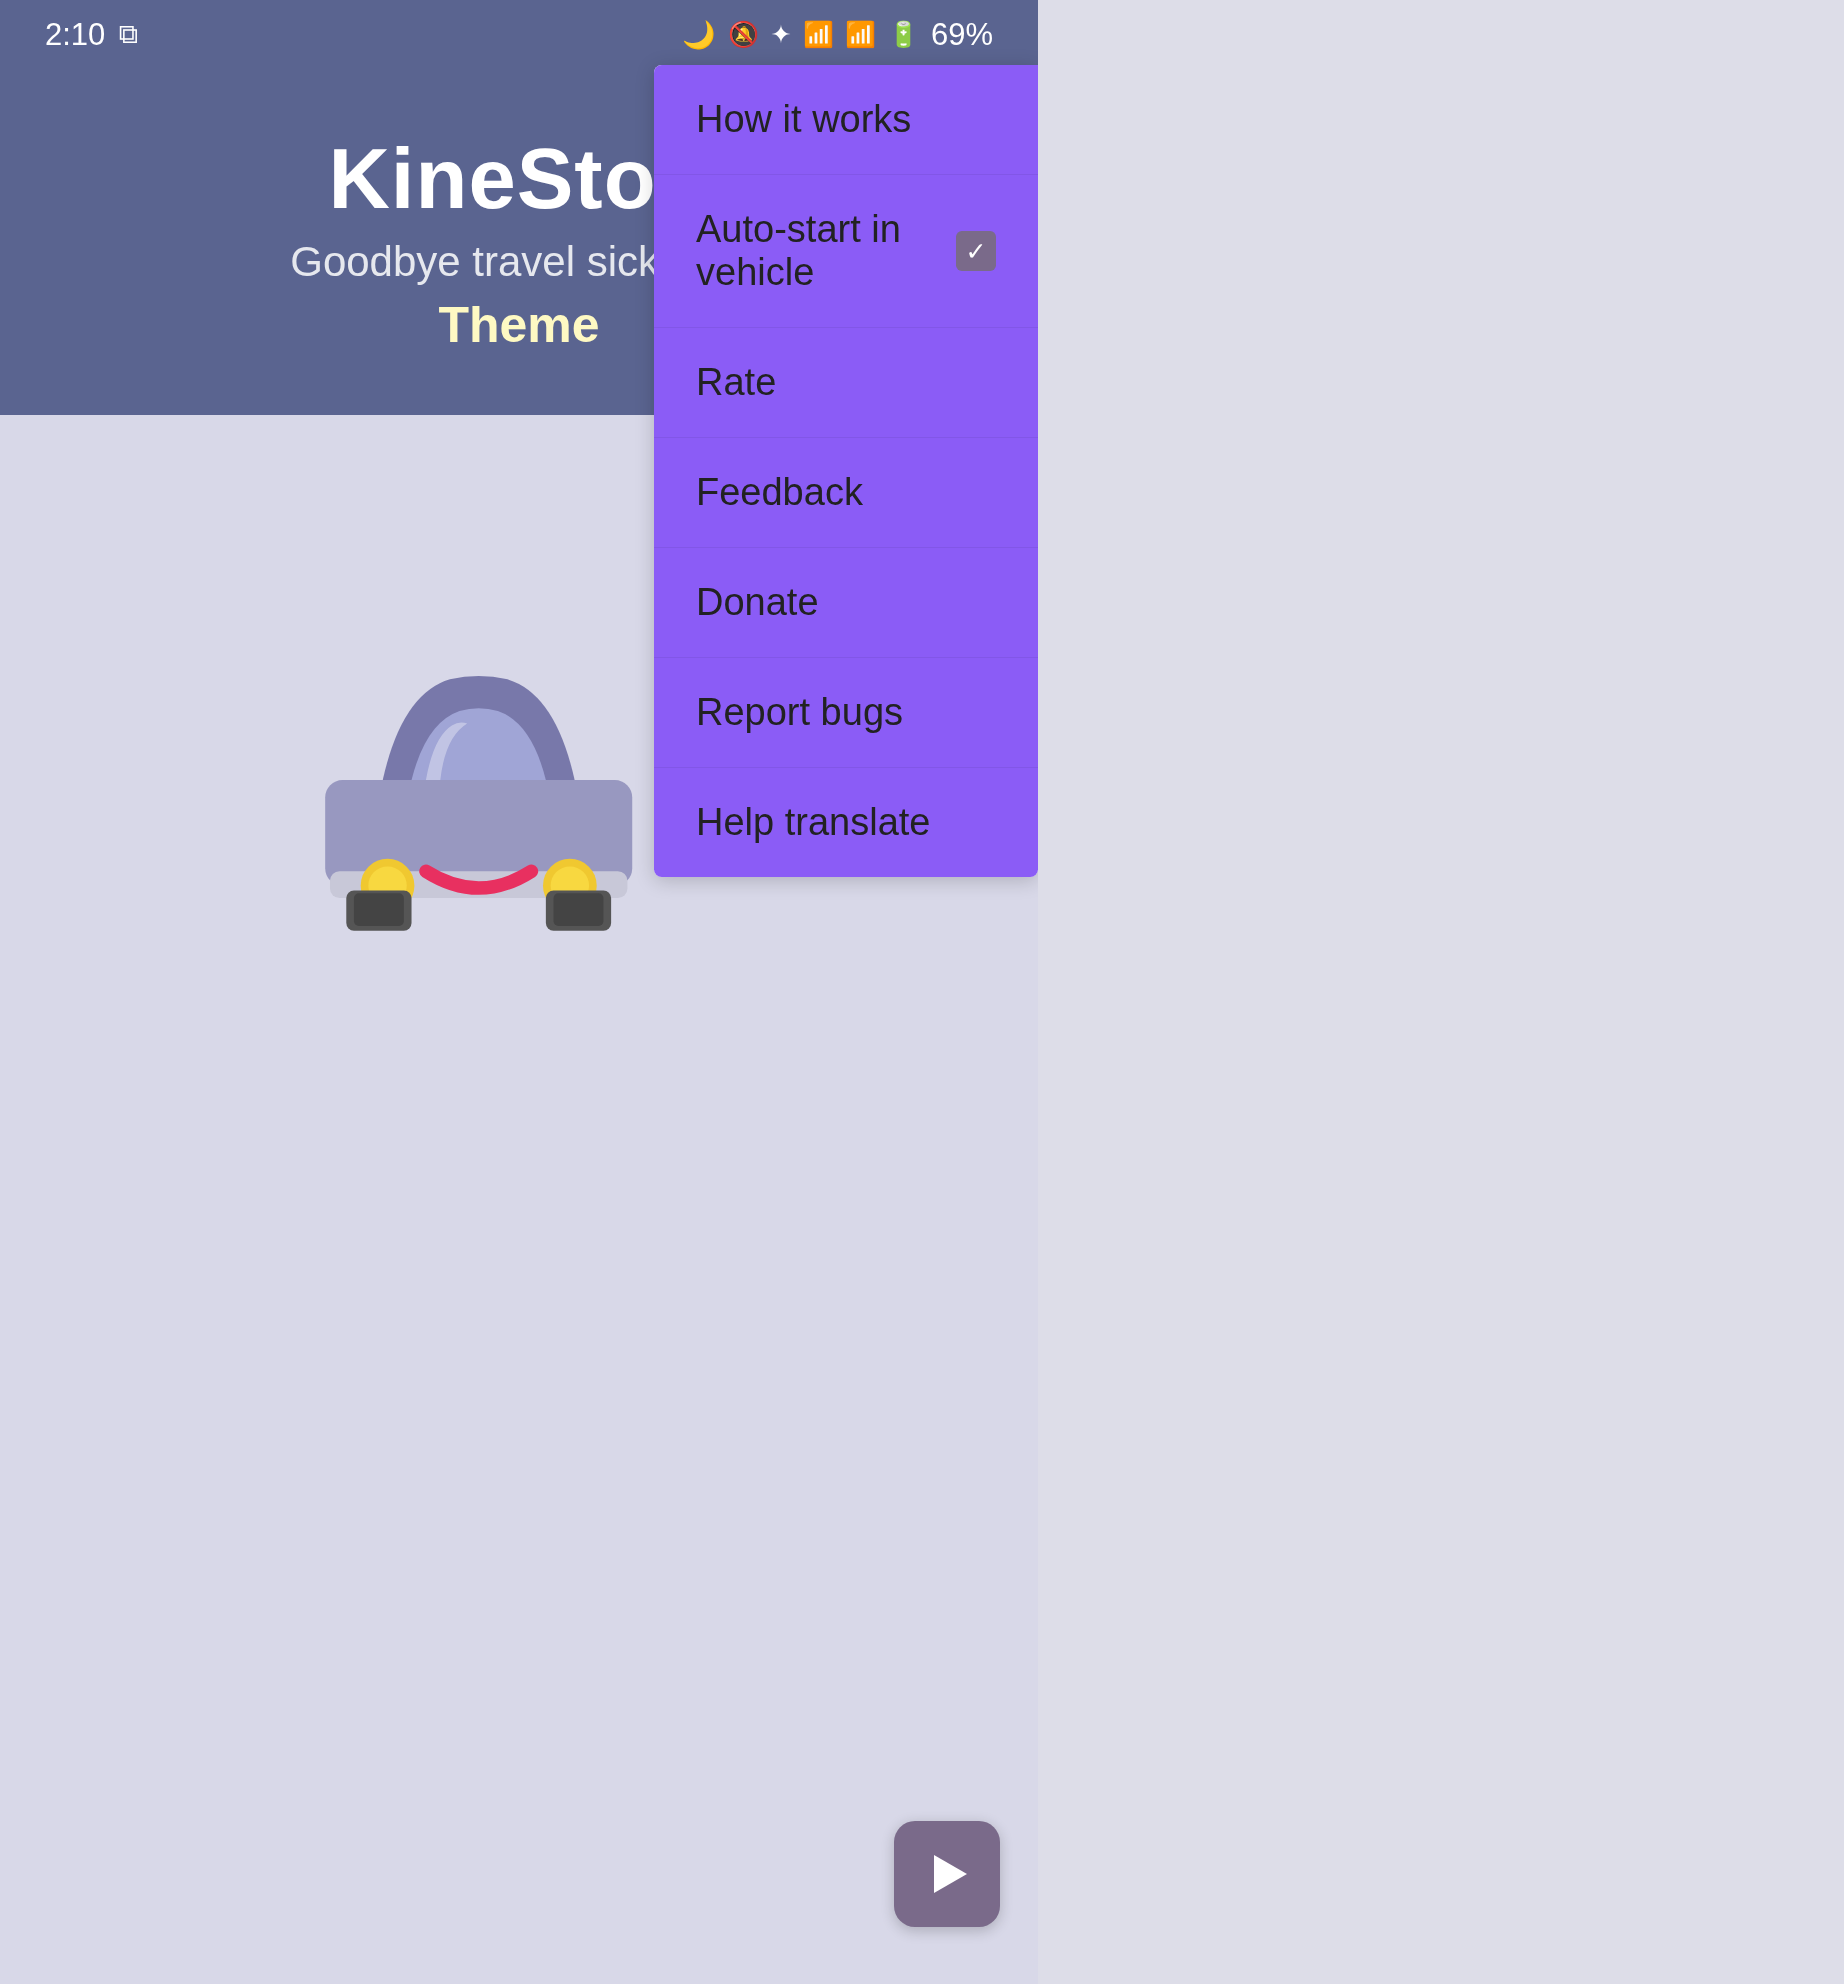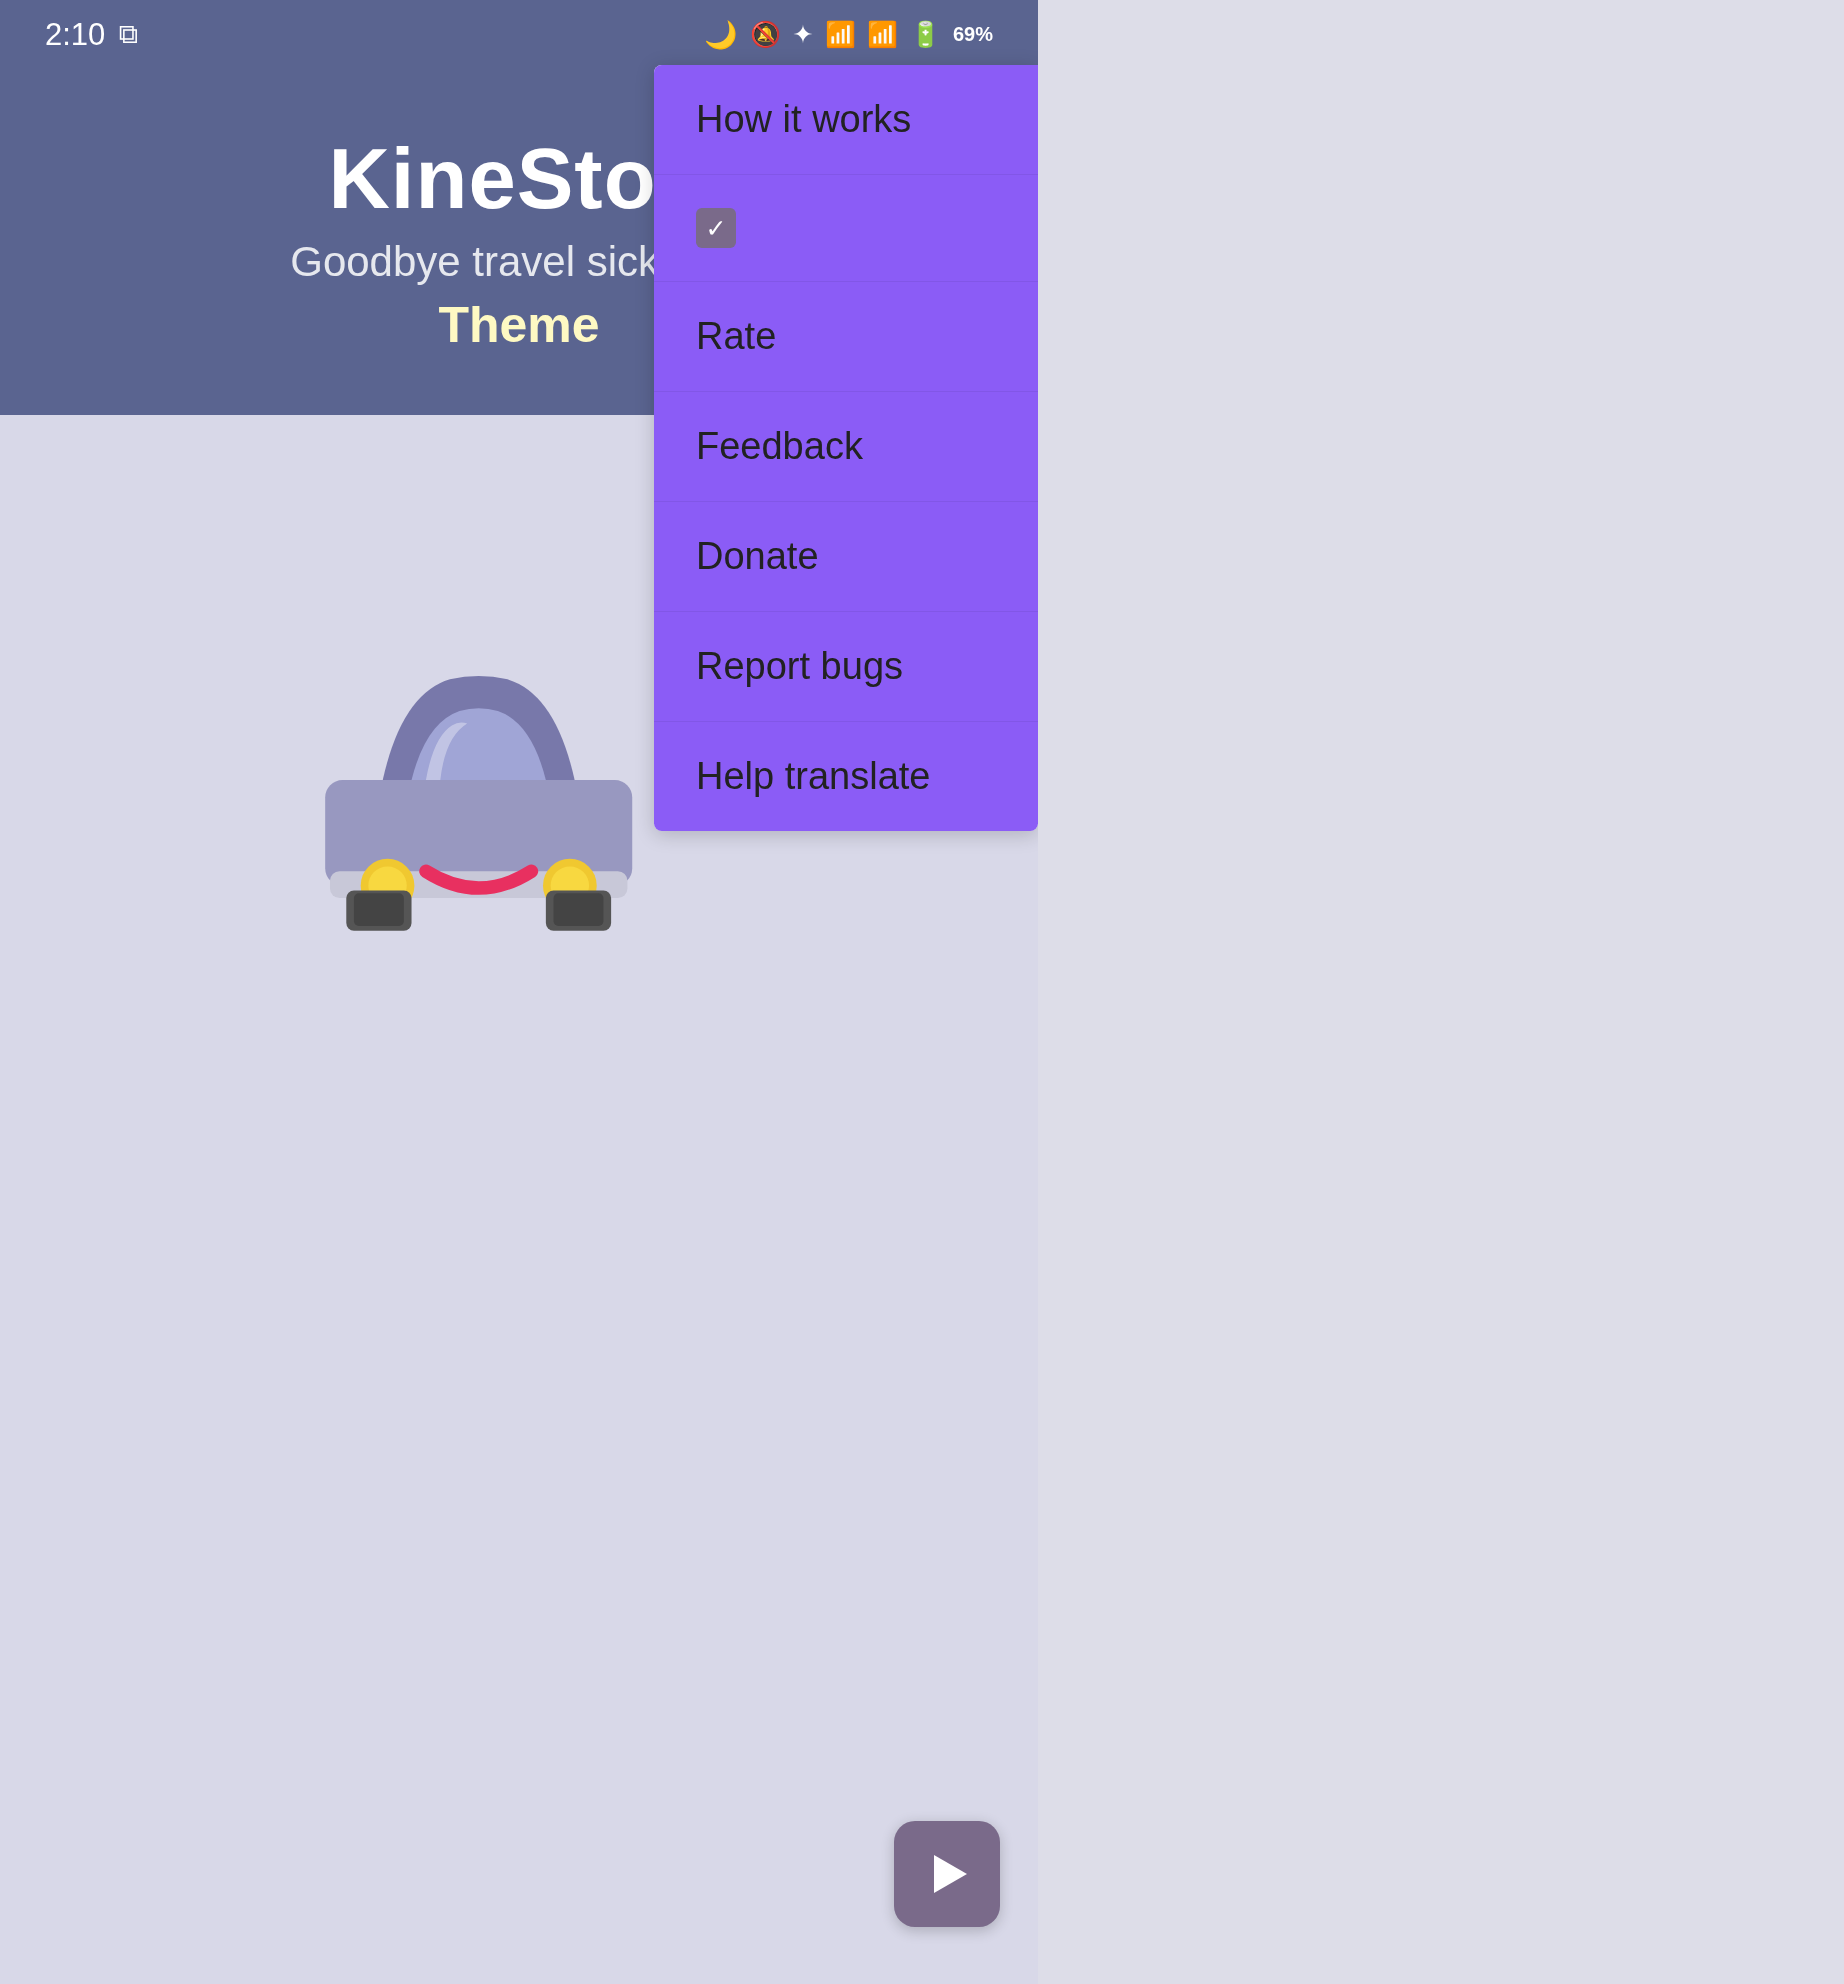--- a/index.html
+++ b/index.html
@@ -187,21 +187,21 @@
     <span>2:10</span>
     <span style="font-size:27px;">⧉</span>
   </div>
   <div class="status-icons">
     <span>🌙</span>
     <span style="font-size:25px;">🔕</span>
     <span style="font-size:25px;">✦</span>
     <span style="font-size:25px;">📶</span>
     <span style="font-size:25px;">📶</span>
     <span style="font-size:25px;">🔋</span>
-    <span style="font-size:20px;font-weight:bold;">69%</span>
+    <span style="font-size:31px;">69%</span>
   </div>
 </div>
 
 <div class="app-header">
   <span class="app-title">KineStop</span>
   <span class="app-subtitle">Goodbye travel sickness</span>
   <span class="app-theme">Theme</span>
 </div>
 
 <div class="main-content">
@@ -236,20 +236,21 @@
       <rect x="288" y="318" width="52" height="34" rx="5" fill="#444"></rect>
     </svg>
   </div>
 </div>
 
 <div class="dropdown-menu" id="dropdown-menu">
 <div class="menu-item">
       <span>How it works</span>
     </div>
     <div class="menu-item">
+      <span>Auto-start in vehicle</span>
       <div class="checkbox-checked">✓</div>
     </div>
     <div class="menu-item">
       <span>Rate</span>
     </div>
     <div class="menu-item">
       <span>Feedback</span>
     </div>
     <div class="menu-item">
       <span>Donate</span>

